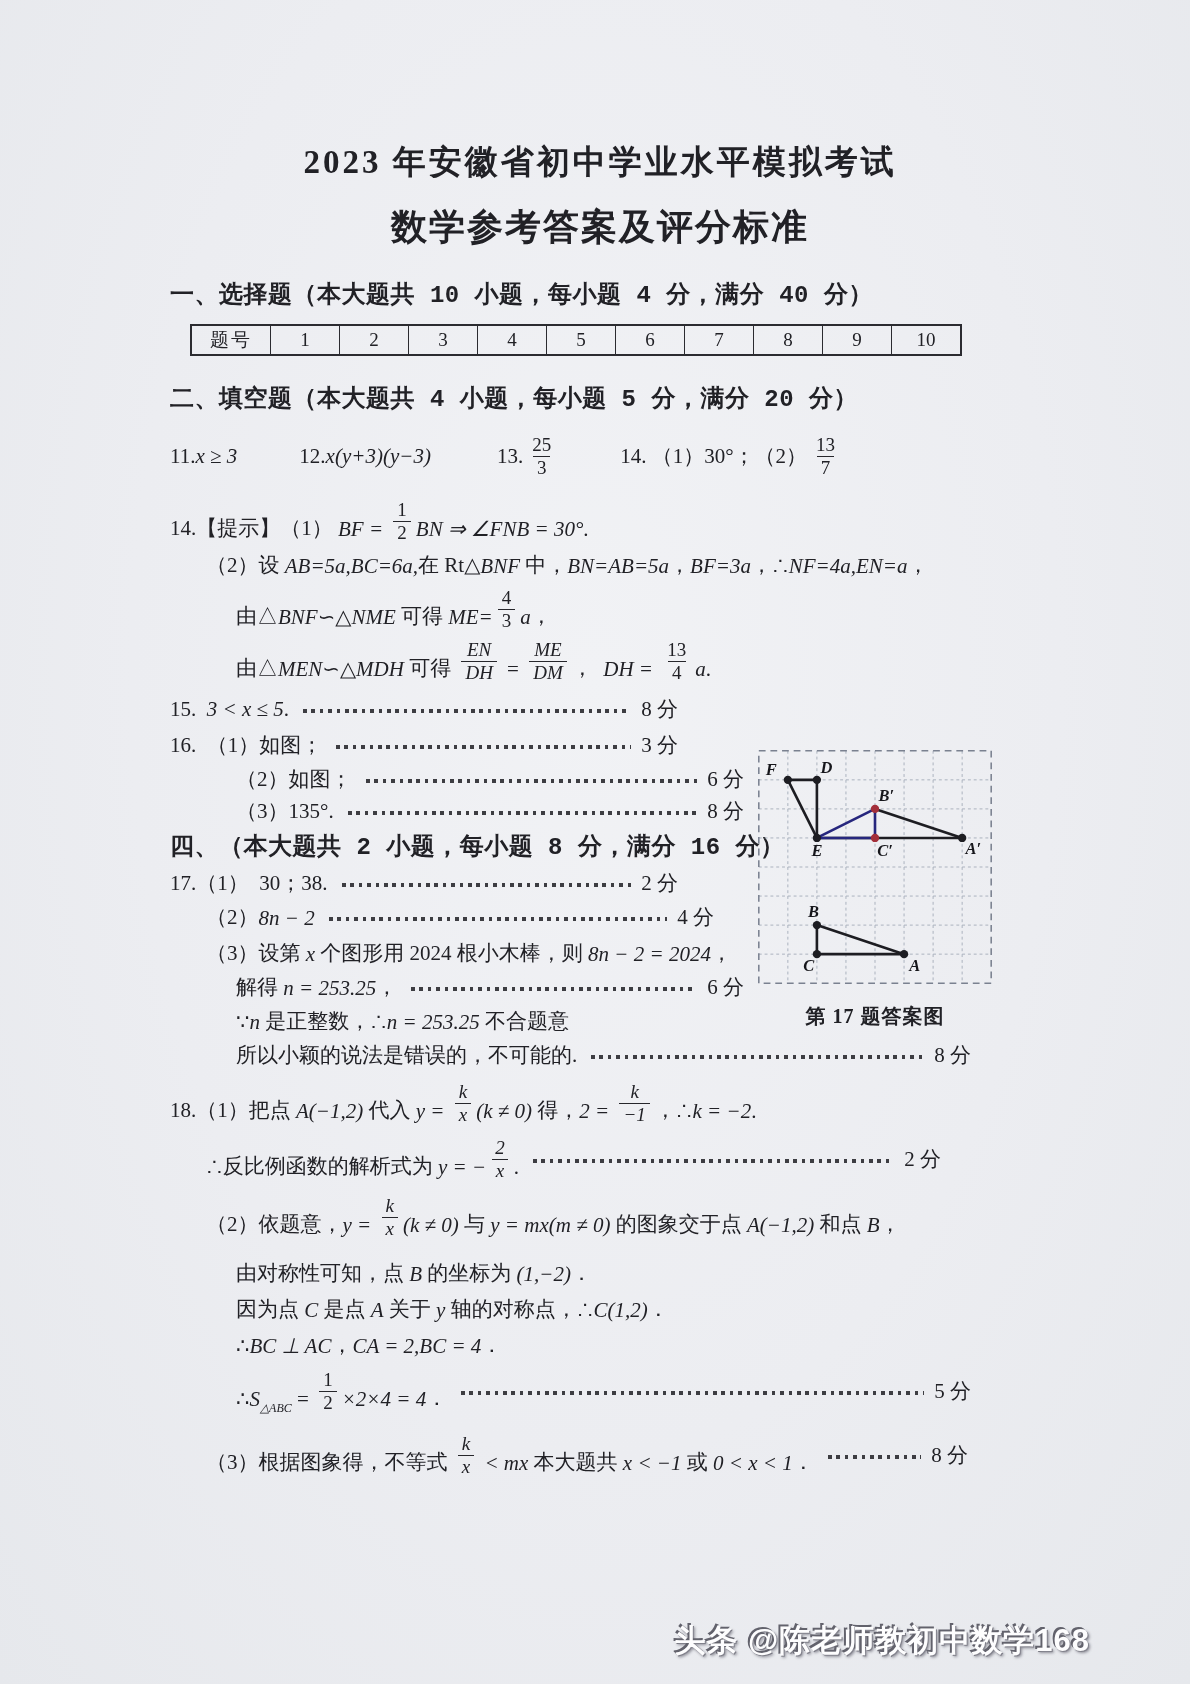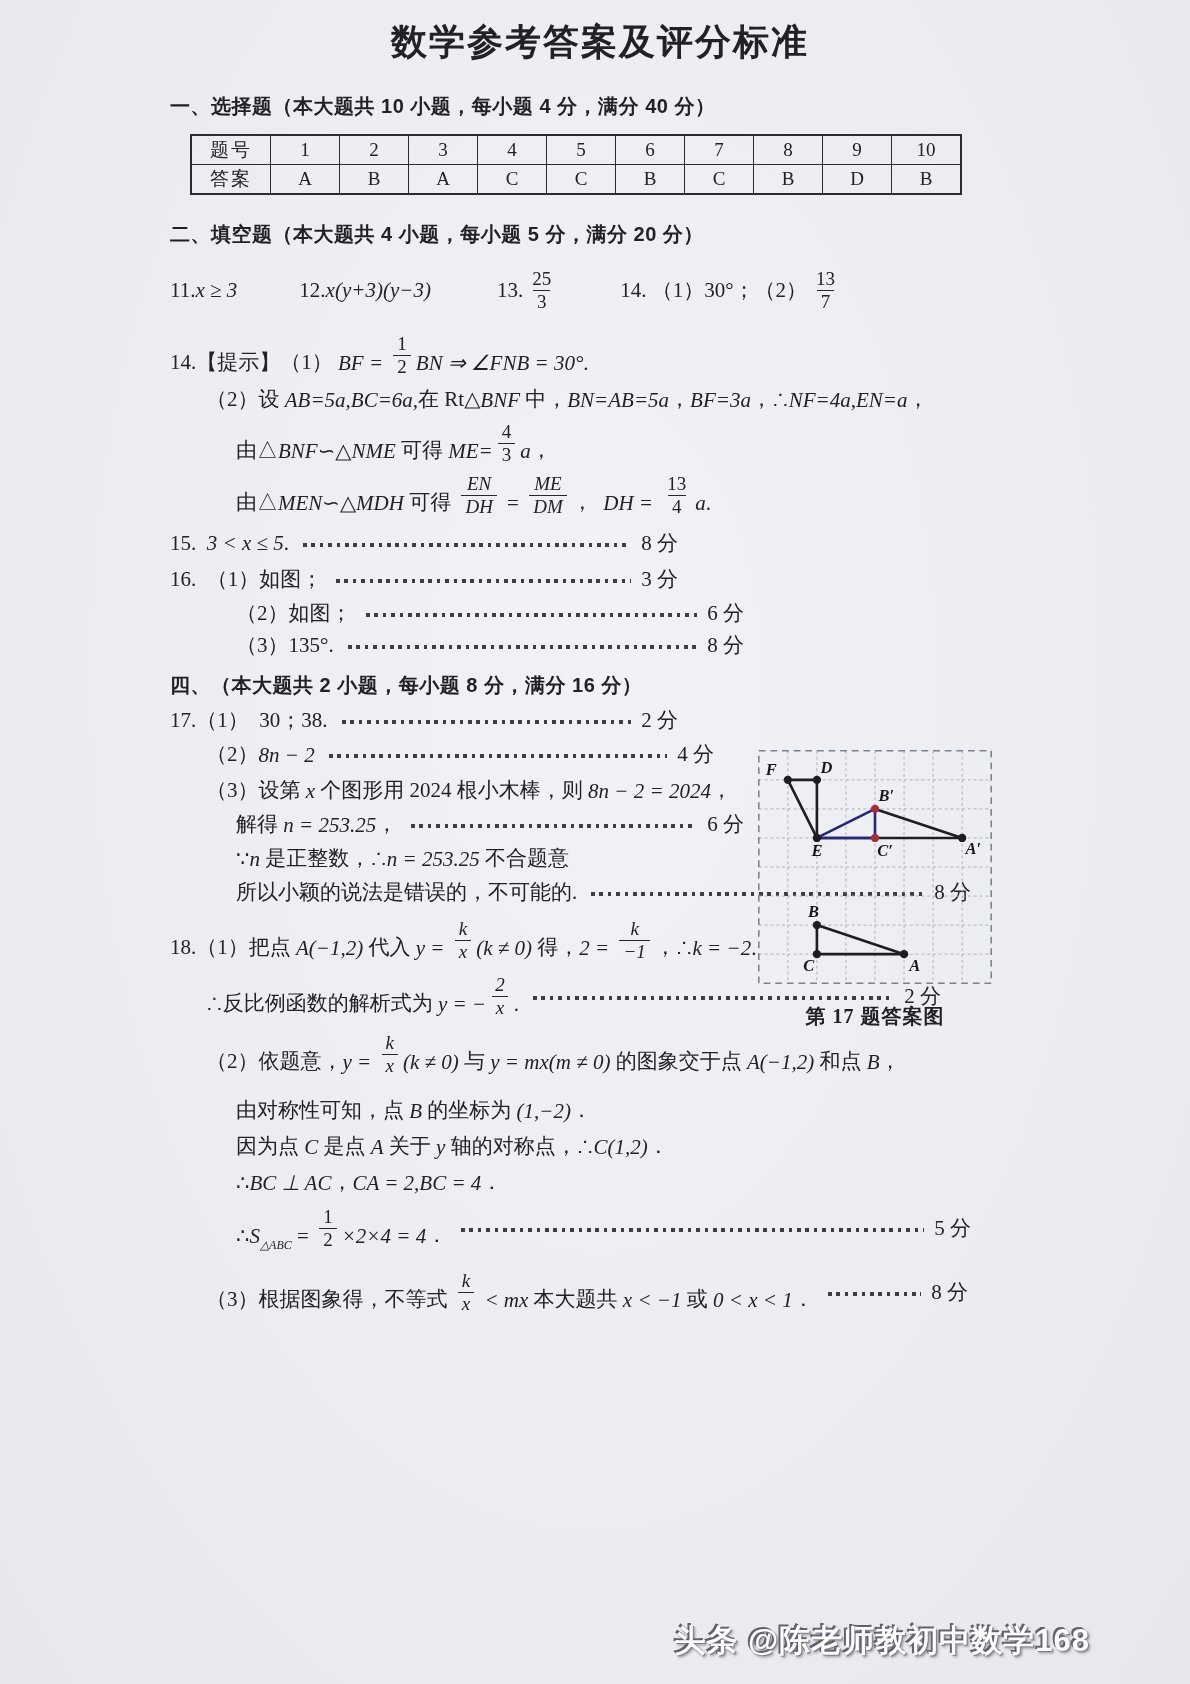--- a/index.html
+++ b/index.html
@@ -7,21 +7,21 @@
     position:relative; width:1190px; height:1684px; margin:0 auto;
     background: radial-gradient(ellipse at 50% 40%, #f1f2f5 0%, #ecedf1 55%, #e6e8ec 100%);
     font-family:"Liberation Serif", serif; color:#212126; overflow:hidden;
   }
   .content { position:absolute; left:170px; top:0; width:860px; }
 
   .title { margin-top:140px; text-align:center; font-size:33px; font-weight:bold; letter-spacing:3px; }
   .subtitle { margin-top:18px; text-align:center; font-family:"Liberation Sans",sans-serif;
               font-size:36px; font-weight:900; letter-spacing:2px; }
 
-  .sec-h { font-family:Liberation Sans, sans-serif; font-weight:bold; font-size:20px; letter-spacing:0.5px; }
+  .sec-h { font-family:Liberation Mono, monospace; font-weight:bold; font-size:24px; letter-spacing:0.5px; }
 
   table.answers { border-collapse:collapse; margin-left:20px; background:transparent; }
   table.answers td {
     border:1.6px solid #2b2b30; width:64px; height:28px; text-align:center;
     font-size:19px; padding:0 2px;
   }
   table.answers { border:2.5px solid #2b2b30; }
   table.answers td.lbl { width:74px; letter-spacing:2px; }
 
   .fillins { display:flex; align-items:center; min-height:52px; font-size:21px; }
@@ -60,52 +60,40 @@
     color:#fdfdfe;
     text-shadow:-2px -2px 0 #62626c, 2px 2px 3px #8a8a94, 1px 1px 0 #6e6e78;
   }
 </style>
 </head>
 <body>
 
 <div class="page">
   <div class="content">
 
+    <div class="title">2023 年安徽省初中学业水平模拟考试</div>
     <div class="subtitle">数学参考答案及评分标准</div>
 
     <div class="sec-h" style="margin-top:26px;">一、选择题（本大题共 10 小题，每小题 4 分，满分 40 分）</div>
 
     <table class="answers" style="margin-top:14px;">
       <tbody>
           <tr>
         <td class="lbl">题号</td>
         <td>1</td>
         <td>2</td>
         <td>3</td>
         <td>4</td>
         <td>5</td>
         <td>6</td>
         <td>7</td>
         <td>8</td>
         <td>9</td>
         <td>10</td>
       </tr>
-      <tr>
-        <td class="lbl">答案</td>
-        <td>A</td>
-        <td>B</td>
-        <td>A</td>
-        <td>C</td>
-        <td>C</td>
-        <td>B</td>
-        <td>C</td>
-        <td>B</td>
-        <td>D</td>
-        <td>B</td>
-      </tr>
     </tbody>
       </table>
 
     <div class="sec-h" style="margin-top:26px;">二、填空题（本大题共 4 小题，每小题 5 分，满分 20 分）</div>
 
     <div class="fillins" style="margin-top:16px;">
       <span class="fi" style="margin-right:62px;">
           <span class="seg-t">11. </span>
           <span class="seg-m">x ≥ 3</span>
         </span>
@@ -158,21 +146,21 @@
       <span class="body"><span class="seg-t">（2）如图；</span></span>
       <span class="dots"></span>
       <span class="score">6 分</span>
     </div>
     <div class="line narrow ind2" style="margin-top:2px;">
       <span class="body"><span class="seg-t">（3）135°.</span></span>
       <span class="dots"></span>
       <span class="score">8 分</span>
     </div>
 
-    <div class="sec-h" style="margin-top:12px;">四、（本大题共 2 小题，每小题 8 分，满分 16 分）</div>
+    <div class="sec-h" style="margin-top:4px;">四、（本大题共 2 小题，每小题 8 分，满分 16 分）</div>
 
     <div class="line narrow" style="margin-top:6px;">
       <span class="body"><span class="seg-t">17.（1）  30；38.</span></span>
       <span class="dots"></span>
       <span class="score">2 分</span>
     </div>
     <div class="line narrow ind1" style="margin-top:4px;">
       <span class="body"><span class="seg-t">（2）</span><span class="seg-m">8n − 2</span></span>
       <span class="dots"></span>
       <span class="score">4 分</span>

